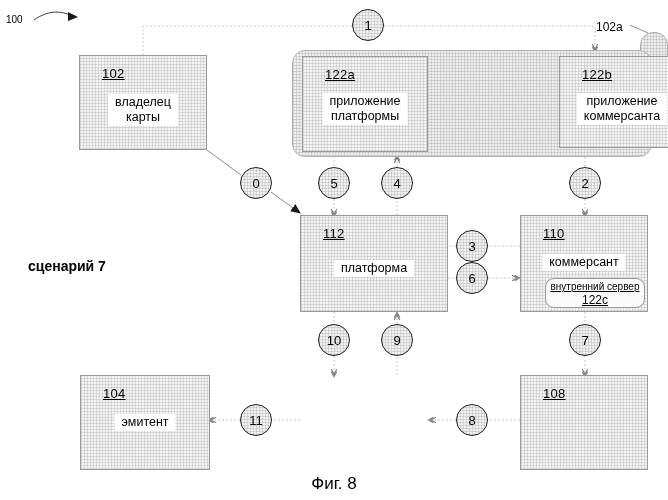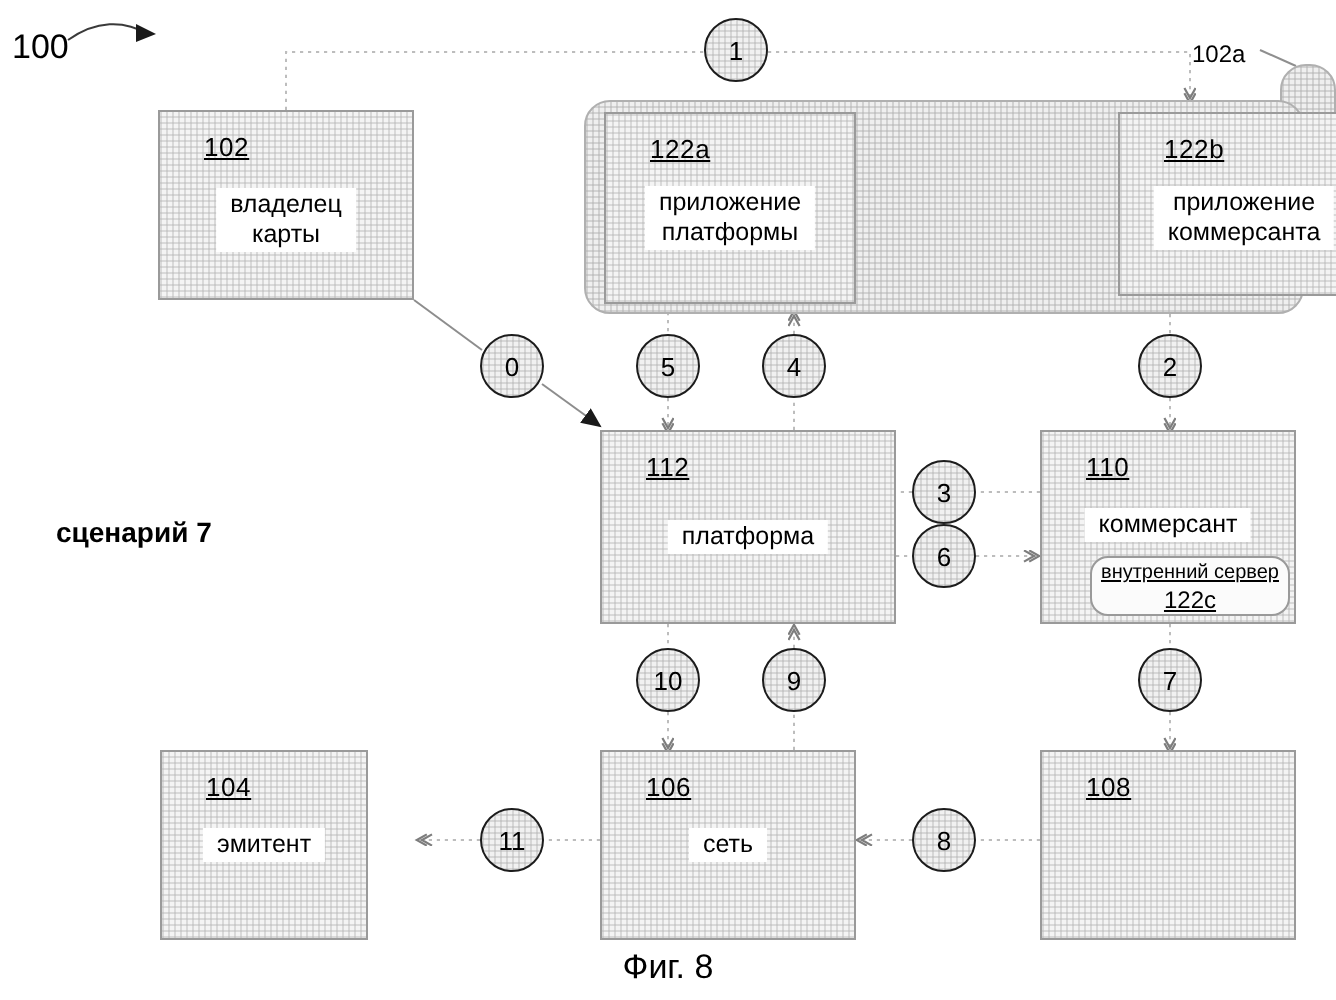--- a/index.html
+++ b/index.html
@@ -113,21 +113,21 @@
     justify-content: center;
     font-size: 13px;
     color: #000;
     z-index: 6;
   }
   
   .label {
     position: absolute;
     color: #000;
   }
-  #lbl-100      { left: 6px;   top: 14px;  font-size: 17px; }
+  #lbl-100      { left: 6px;   top: 14px;  font-size: 10px; }
   #lbl-102a     { left: 596px; top: 20px;  font-size: 12px; }
   #lbl-scenario { left: 28px;  top: 258px; font-size: 14px; font-weight: bold; }
   #fig-caption  { left: 0;     top: 474px; width: 668px; text-align: center; font-size: 17px; }
 </style>
 </head>
 <body>
 
 <div id="canvas">
 
   <svg class="layer" viewBox="0 0 668 500" xmlns="http://www.w3.org/2000/svg">
@@ -223,29 +223,25 @@
 
   <div class="node" style="left:520px; top:215px; width:128px; height:97px; z-index:3;">
     <span class="ref">110</span>
     <span class="cap" style="top:38px;">коммерсант</span>
     <div class="pill" style="left:24px; top:62px; width:100px; height:30px;">
       <span class="l1">внутренний сервер</span>
       <span class="l2">122c</span>
     </div>
   </div>
 
-  <div class="node" style="left:80px; top:375px; width:104px; height:95px; z-index:3;text-decoration:underline;">
+  <div class="node" style="left:80px; top:375px; width:130px; height:95px; z-index:3;text-decoration:underline;">
     <span class="ref">104</span>
     <span class="cap" style="top:38px;">эмитент</span>
   </div>
 
-  <div class="node" style="left:300px; top:375px; width:128px; height:95px; z-index:3;">
-    <span class="ref">106</span>
-    <span class="cap" style="top:38px;">сеть</span>
-  </div>
 
   <div class="node" style="left:520px; top:375px; width:128px; height:95px; z-index:3;">
     <span class="ref">108</span>
   </div>
 
   <div class="step" style="left:240px; top:167px;">0</div>
   <div class="step" style="left:352px; top:9px;">1</div>
   <div class="step" style="left:569px; top:167px;">2</div>
   <div class="step" style="left:456px; top:230px;">3</div>
   <div class="step" style="left:381px; top:167px;">4</div>

